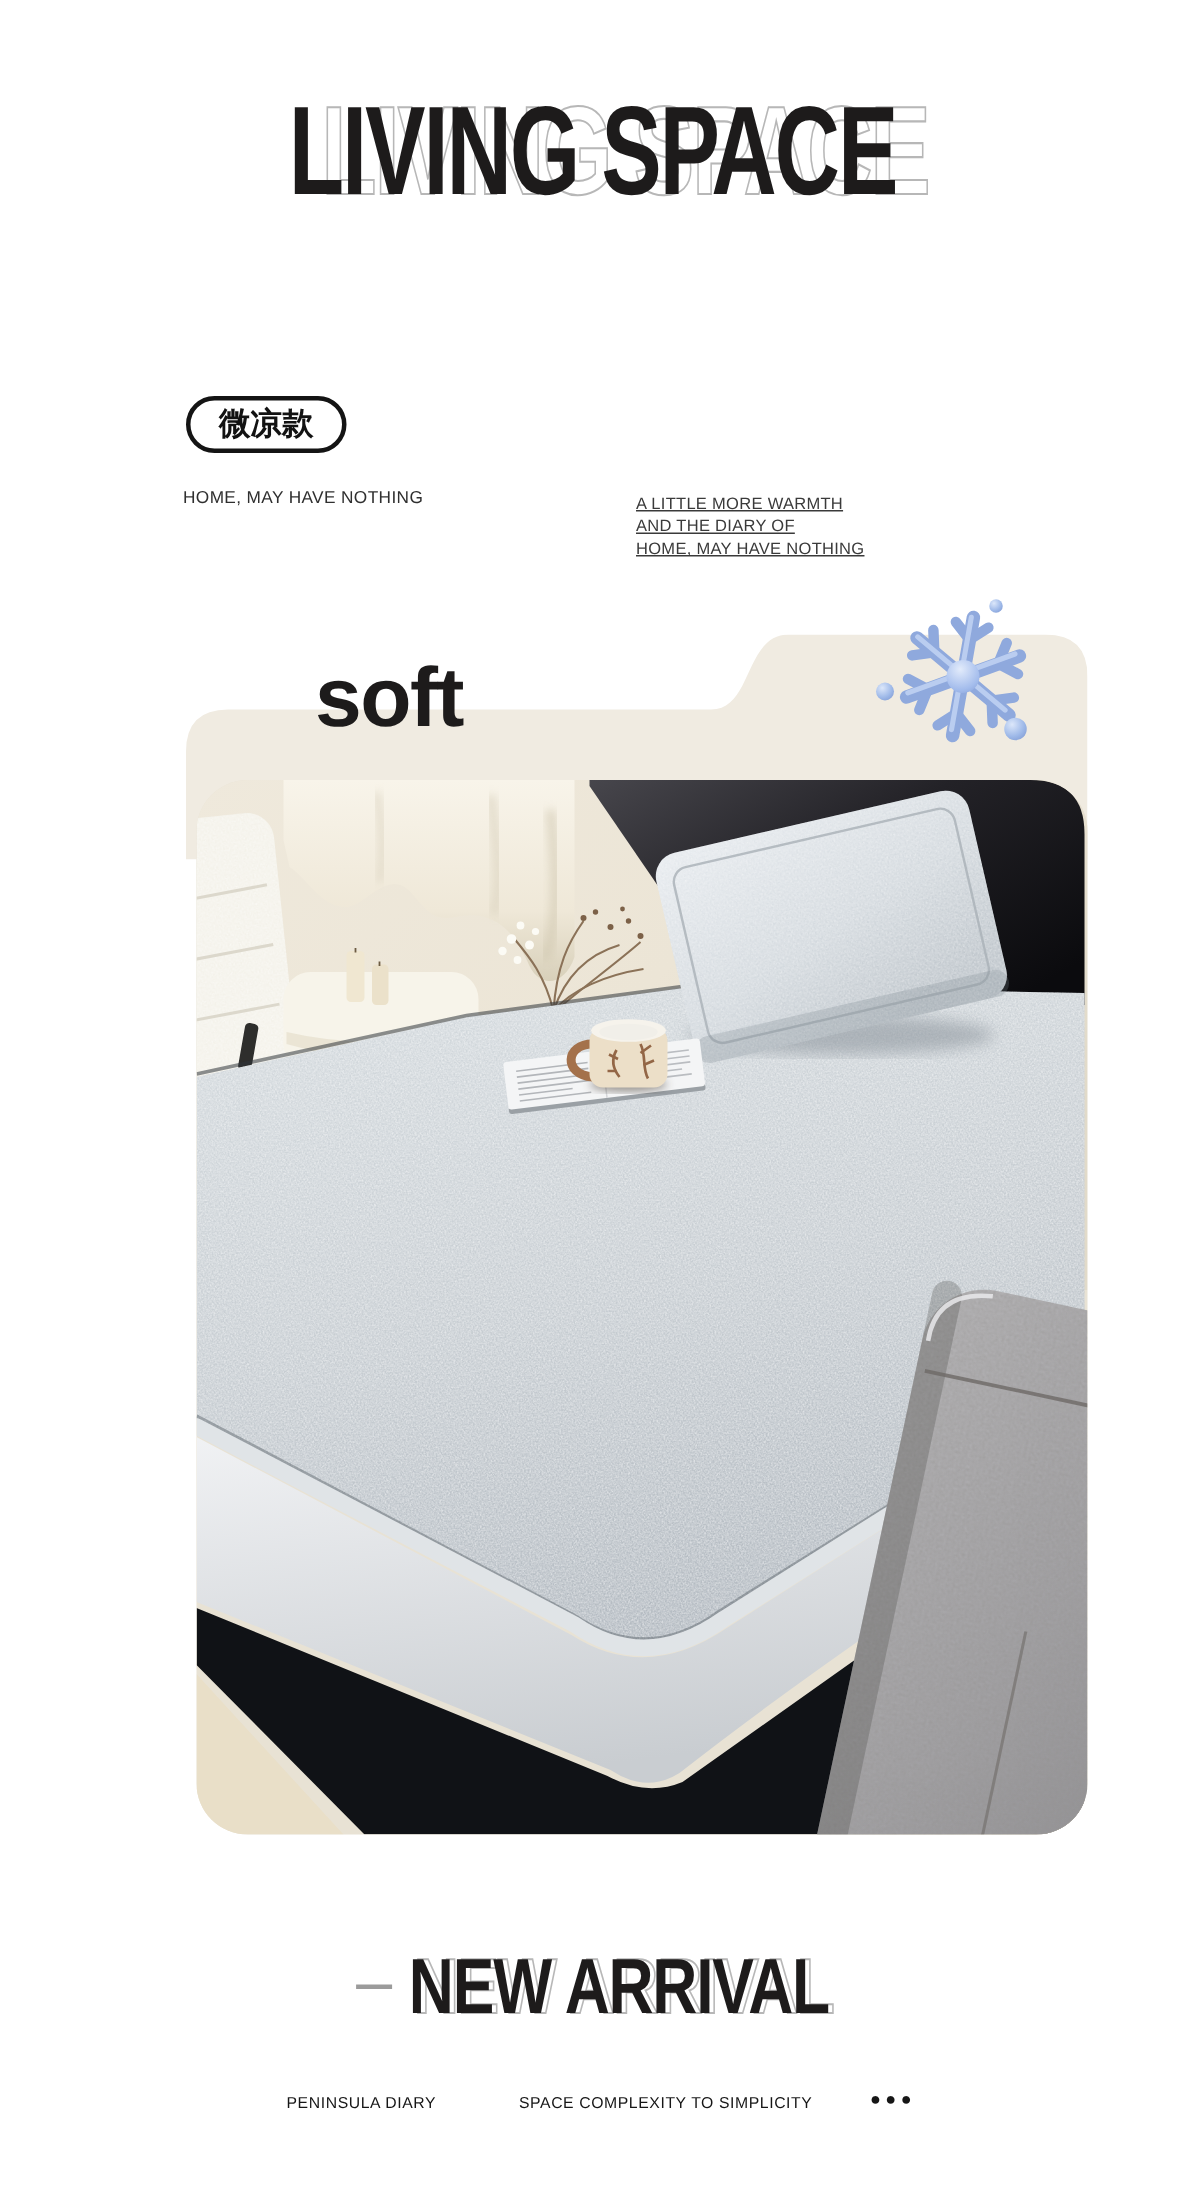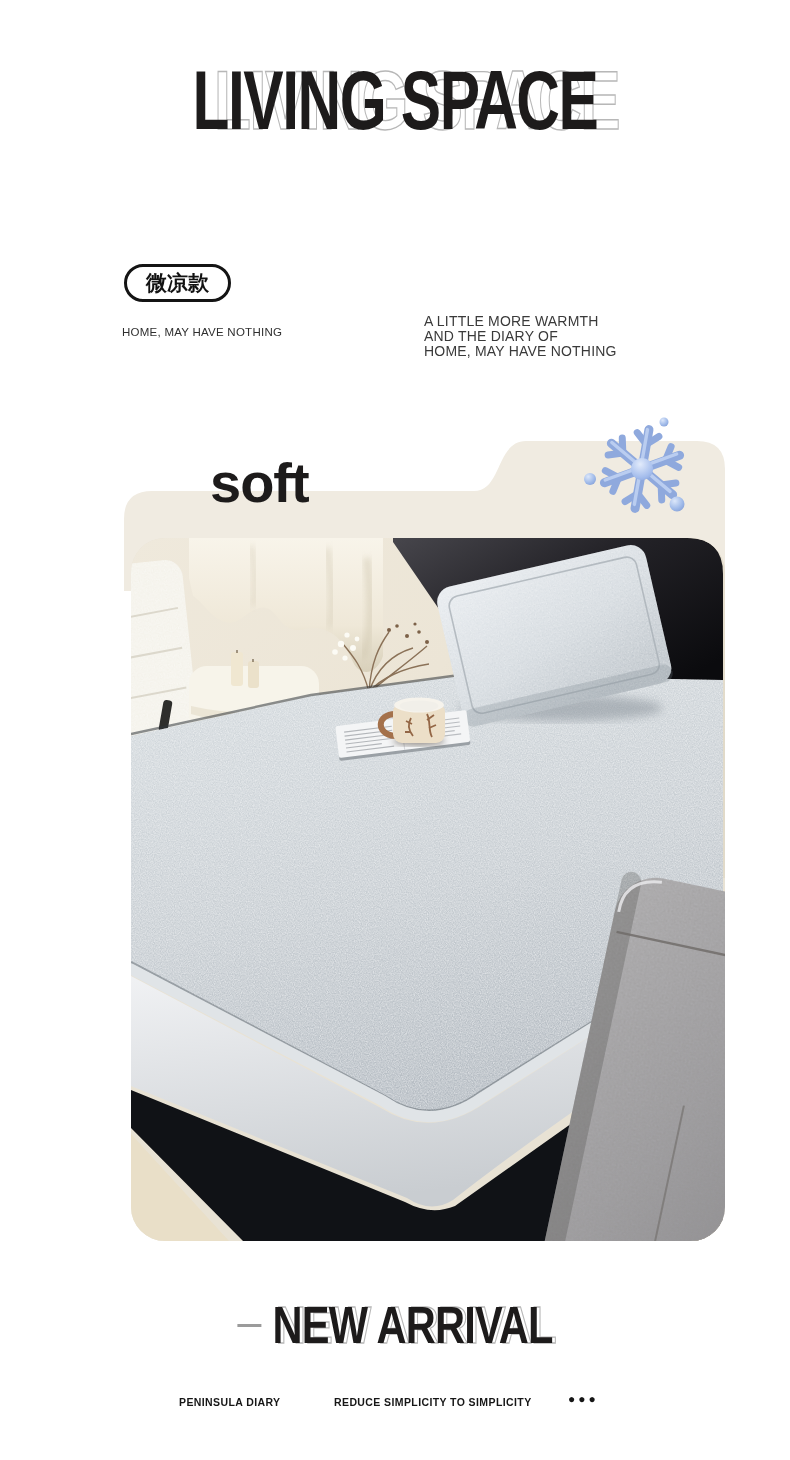--- a/index.html
+++ b/index.html
@@ -21,45 +21,45 @@
 
   
   .badges{position:absolute;left:90px;top:264px;display:flex;gap:22px;align-items:flex-start;}
   .badge{border-radius:999px;font-weight:bold;font-size:21px;line-height:30px;white-space:nowrap;}
   .badge.outline{border:3px solid #141414;background:#fff;color:#121212;padding:1px 19px;}
   .badge.filled{background:var(--accent-tan,#c3a179);color:#ffffff;padding:4px 23px;}
 
   
   .desc-left{position:absolute;left:88px;top:320px;font-size:11.5px;letter-spacing:.25px;
              line-height:25px;color:#2f2f2f;white-space:nowrap;}
-  .desc-right{position:absolute;left:390px;top:314px;font-size:14px;letter-spacing:.2px;
-              line-height:15px;color:#3a3a3a;white-space:nowrap;}
-
-  
-  .hero{position:absolute;left:90px;top:441px;width:601px;height:800px;}
+  .desc-right{position:absolute;left:390px;top:329px;font-size:11px;letter-spacing:.2px;
+              line-height:15px;color:#3a3a3a;white-space:nowrap;text-decoration:underline;}
+
+  
+  .hero{position:absolute;left:90px;top:423px;width:601px;height:800px;}
   .cream{position:absolute;left:0;top:0;width:601px;height:150px;}
   .cream path{fill:var(--panel-cream,#f0ebe1);}
   .soft-label{position:absolute;left:86px;top:14px;font-size:56px;font-weight:bold;line-height:56px;
               letter-spacing:-1px;color:#1d1b1b;}
   .snowflake{position:absolute;left:450px;top:-28px;width:134px;height:126px;}
   .photo{position:absolute;left:7px;top:97px;width:594px;height:703px;border-radius:34px;overflow:hidden;
          background:#e8e2d4;}
   .scene{display:block;width:594px;height:703px;}
 
   
   .arrival{position:absolute;left:0;right:0;top:1296px;height:64px;}
   .arrival-line{position:absolute;left:0;right:0;top:0;text-align:center;font-size:52px;font-weight:bold;
                 letter-spacing:-1px;line-height:58px;white-space:nowrap;}
   .arrival-line.ghost{transform:scaleX(.8) translateX(26px);color:transparent;
                       -webkit-text-stroke:1.3px #a6a6a6;opacity:.8;}
   .arrival-line.solid{transform:scaleX(.8);color:var(--ink,#1d1b1b);}
   .dash{display:inline-block;width:30px;height:3px;background:#9b9b9b;vertical-align:16px;margin-right:14px;}
 
   
-  .footer-item{position:absolute;top:1396px;font-size:10.5px;font-weight:bold;letter-spacing:.4px;color:#161616;}
+  .footer-item{position:absolute;top:1396px;font-size:10.5px;font-weight:normal;letter-spacing:.4px;color:#161616;margin-left:12px;}
   .f-left{left:145px;}
   .f-center{left:300px;}
   .f-dots{left:534px;top:1392px;font-size:12px;letter-spacing:3px;}
 </style>
 </head>
 <body>
 
 <div class="page">
 
   <div class="brand">
@@ -336,16 +336,16 @@
   </div>
 
   <div class="arrival">
     <div class="arrival-line ghost">NEW ARRIVAL</div>
     <div class="arrival-line solid">
       <span class="dash"></span><span>NEW ARRIVAL</span>
     </div>
   </div>
 
   <div class="footer-item f-left">PENINSULA DIARY</div>
-  <div class="footer-item f-center">REDUCE SIMPLICITY TO SIMPLICITY</div>
+  <div class="footer-item f-center">SPACE COMPLEXITY TO SIMPLICITY</div>
   <div class="footer-item f-dots">●●●</div>
 
 </div>
 
 </body></html>

